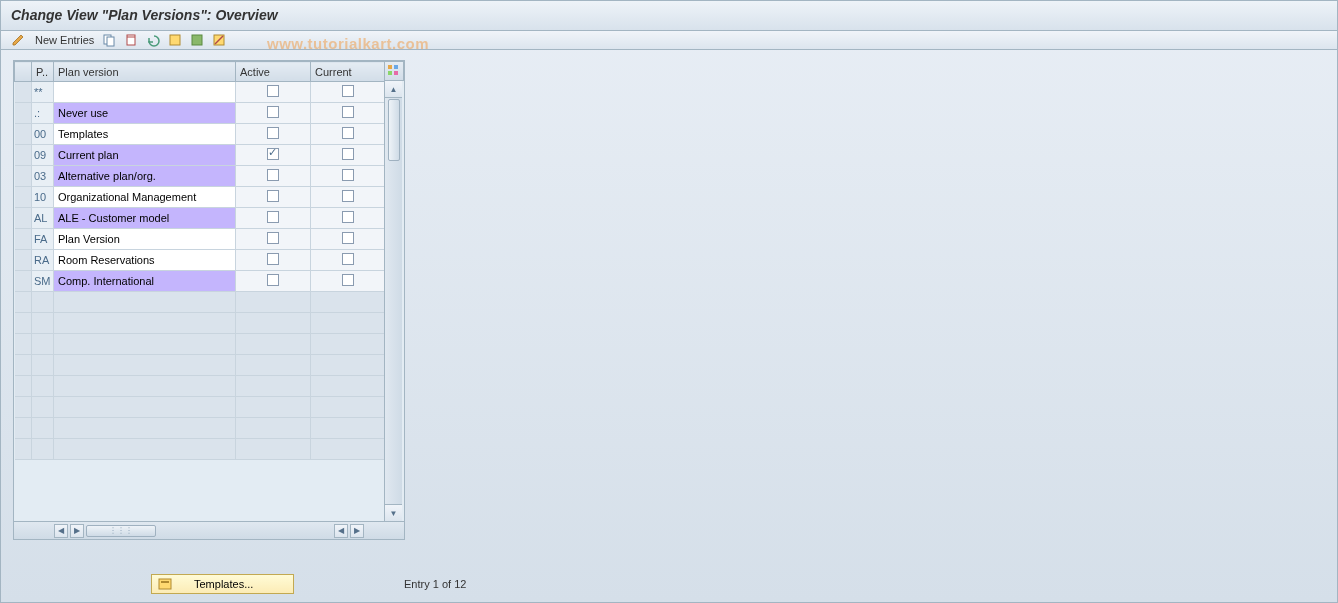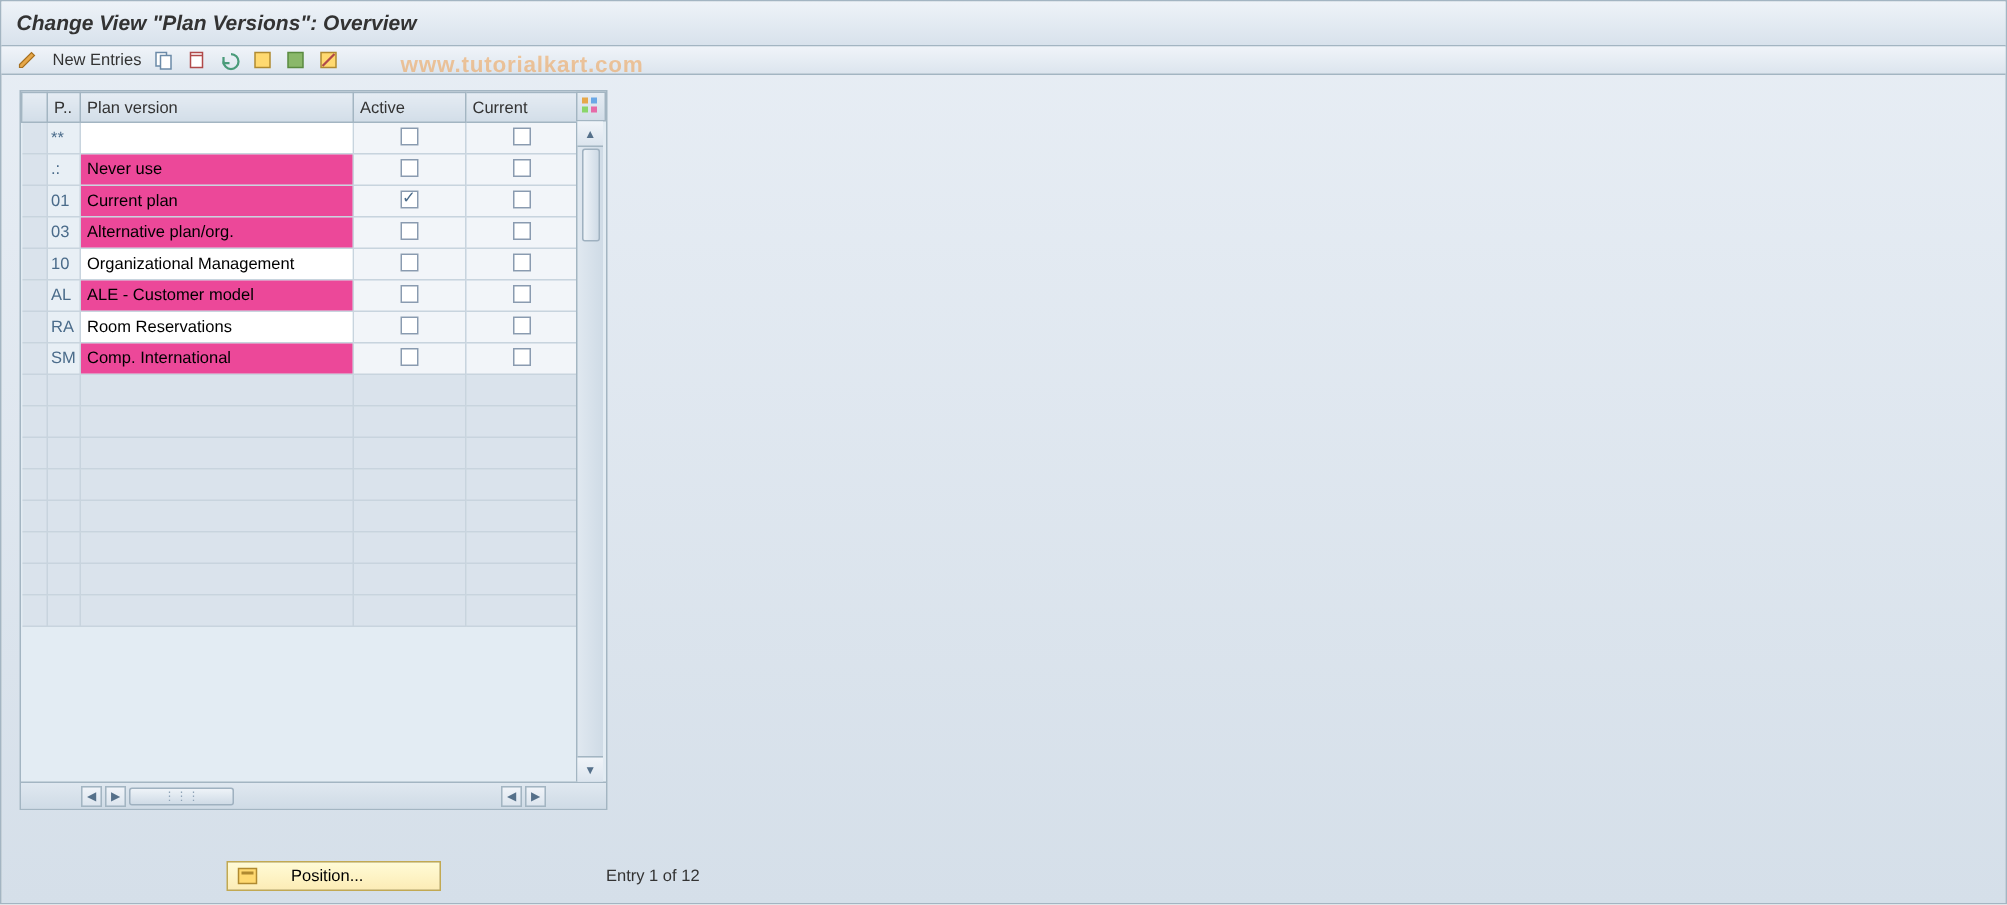--- a/index.html
+++ b/index.html
@@ -128,21 +128,21 @@
     td.cell-name input {
       width: 100%;
       height: 100%;
       border: none;
       background: #fff;
       padding: 2px 4px;
       font-size: 11px;
       font-family: Arial, sans-serif;
       outline: none;
     }
-    td.cell-name.alt input { background: #ec4899; }
+    td.cell-name.alt input { background: #c4b5fd; }
     td.cell-check {
       text-align: center;
       vertical-align: middle;
     }
     .checkbox-w {
       display: inline-block;
       width: 12px;
       height: 12px;
       border: 1px solid #8a9bb0;
       background: #fff;
@@ -329,21 +329,28 @@
   </tr>
                 <tr>
     <td class="cell-select"></td>
     <td class="cell-code">.:</td>
     <td class="cell-name alt"><input type="text" value="Never use" style=""></td>
     <td class="cell-check"><span class="checkbox-w "></span></td>
     <td class="cell-check"><span class="checkbox-w "></span></td>
   </tr>
                 <tr>
     <td class="cell-select"></td>
-    <td class="cell-code">01</td>
+    <td class="cell-code">00</td>
+    <td class="cell-name "><input type="text" value="Templates" style=""></td>
+    <td class="cell-check"><span class="checkbox-w "></span></td>
+    <td class="cell-check"><span class="checkbox-w "></span></td>
+  </tr>
+                <tr>
+    <td class="cell-select"></td>
+    <td class="cell-code">09</td>
     <td class="cell-name alt"><input type="text" value="Current plan" style=""></td>
     <td class="cell-check"><span class="checkbox-w checked"></span></td>
     <td class="cell-check"><span class="checkbox-w "></span></td>
   </tr>
                 <tr>
     <td class="cell-select"></td>
     <td class="cell-code">03</td>
     <td class="cell-name alt"><input type="text" value="Alternative plan/org." style=""></td>
     <td class="cell-check"><span class="checkbox-w "></span></td>
     <td class="cell-check"><span class="checkbox-w "></span></td>
@@ -352,20 +359,27 @@
     <td class="cell-select"></td>
     <td class="cell-code">10</td>
     <td class="cell-name "><input type="text" value="Organizational Management" style=""></td>
     <td class="cell-check"><span class="checkbox-w "></span></td>
     <td class="cell-check"><span class="checkbox-w "></span></td>
   </tr>
                 <tr>
     <td class="cell-select"></td>
     <td class="cell-code">AL</td>
     <td class="cell-name alt"><input type="text" value="ALE - Customer model" style=""></td>
+    <td class="cell-check"><span class="checkbox-w "></span></td>
+    <td class="cell-check"><span class="checkbox-w "></span></td>
+  </tr>
+                <tr>
+    <td class="cell-select"></td>
+    <td class="cell-code">FA</td>
+    <td class="cell-name "><input type="text" value="Plan Version" style=""></td>
     <td class="cell-check"><span class="checkbox-w "></span></td>
     <td class="cell-check"><span class="checkbox-w "></span></td>
   </tr>
                 <tr>
     <td class="cell-select"></td>
     <td class="cell-code">RA</td>
     <td class="cell-name "><input type="text" value="Room Reservations" style=""></td>
     <td class="cell-check"><span class="checkbox-w "></span></td>
     <td class="cell-check"><span class="checkbox-w "></span></td>
   </tr>
@@ -464,18 +478,18 @@
       </div>
     </div>
   </div>
 
   <div class="footer-bar">
     <div class="position-btn">
       <svg width="14" height="14" viewBox="0 0 14 14">
           <rect x="1" y="2" width="12" height="10" fill="#ffd970" stroke="#b08a30"></rect>
           <rect x="3" y="4" width="8" height="2" fill="#b08a30"></rect>
         </svg>
-      <span>Position...</span>
+      <span>Templates...</span>
     </div>
     <span class="entry-text">Entry 1 of 12</span>
   </div>
 
 </div>
 
 </body></html>

